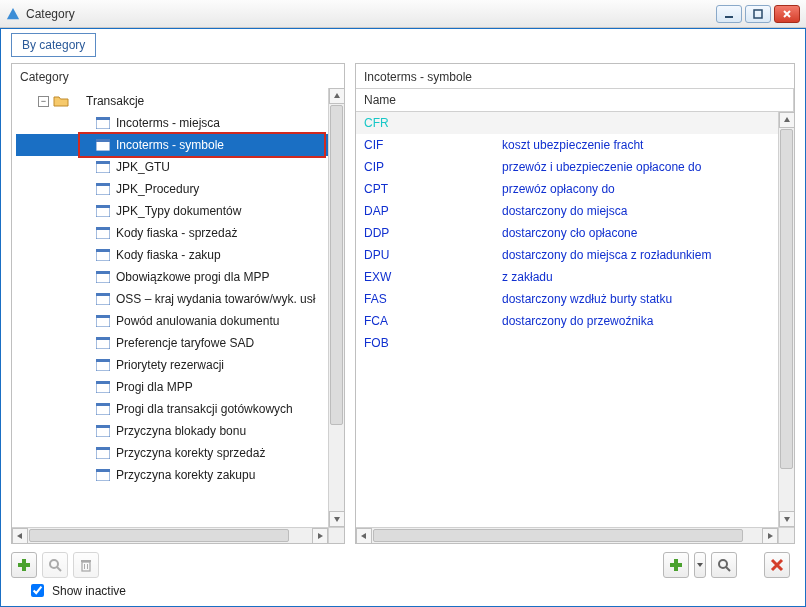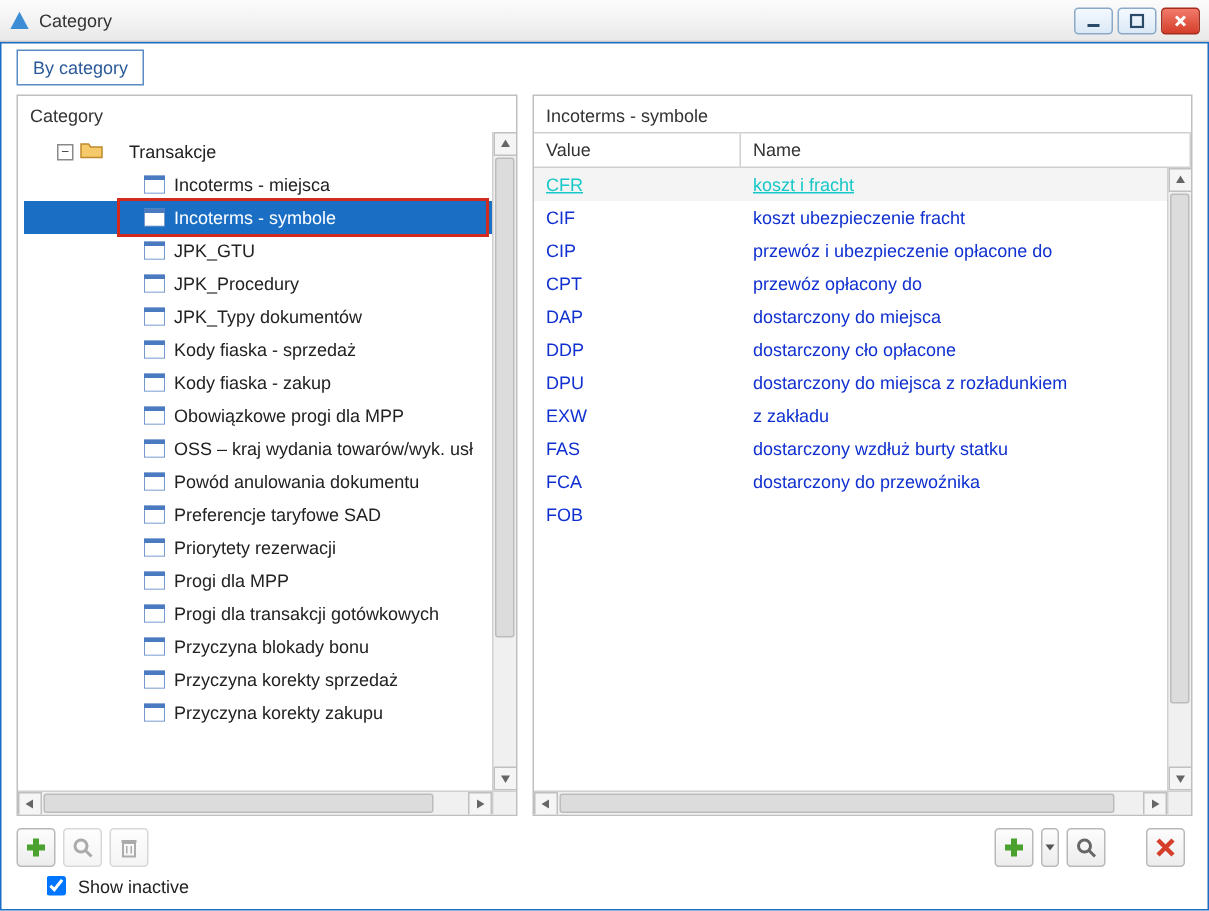--- a/index.html
+++ b/index.html
@@ -107,21 +107,21 @@
   }
   .grid-header .col {
     padding: 4px 8px; font-size: 12px; color: #333; border-right: 1px solid #d0d0d0;
   }
   .col-value { width: 138px; }
   .col-name  { flex: 1; }
 
   .grid-body { flex: 1; overflow: hidden; position: relative; }
   .grid-rows { position: absolute; inset: 0 16px 16px 0; }
   .grid-row { display: flex; height: 22px; align-items: center; color: #1030d0; }
-  .grid-row.selected { color: #18c7c7; background: #f4f4f4; text-decoration: underline; }
+  .grid-row.selected { color: #18c7c7; background: #f4f4f4; }
   .grid-row.bold { font-weight: normal; }
   .grid-row .cell { padding: 0 8px; font-size: 12px; white-space: nowrap; overflow: hidden; text-overflow: ellipsis; }
   .grid-row .cell.value { width: 138px; }
   .grid-row .cell.name  { flex: 1; }
 
   
   .toolbar-bottom {
     position: absolute; left: 10px; right: 10px; bottom: 26px; height: 30px;
     display: flex; align-items: center;
   }
@@ -358,28 +358,26 @@
               </svg>
             </div>
         </div>
         <div class="sb-corner"></div>
       </div>
     </div>
 
     <div class="panel right">
       <div class="panel-title">Incoterms - symbole</div>
       <div class="grid-header">
-        <div class="col col-value">Value</div>
         <div class="col col-name">Name</div>
       </div>
       <div class="grid-body">
         <div class="grid-rows" id="grid-rows">
             <div class="grid-row selected">
               <div class="cell value">CFR</div>
-              <div class="cell name">koszt i fracht</div>
             </div>
             <div class="grid-row">
               <div class="cell value">CIF</div>
               <div class="cell name">koszt ubezpieczenie fracht</div>
             </div>
             <div class="grid-row">
               <div class="cell value">CIP</div>
               <div class="cell name">przewóz i ubezpieczenie opłacone do</div>
             </div>
             <div class="grid-row">

